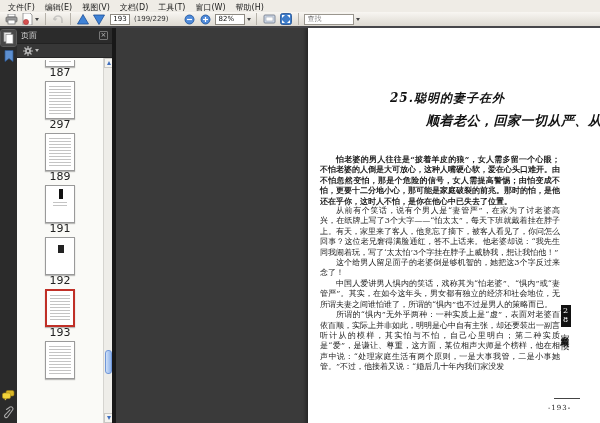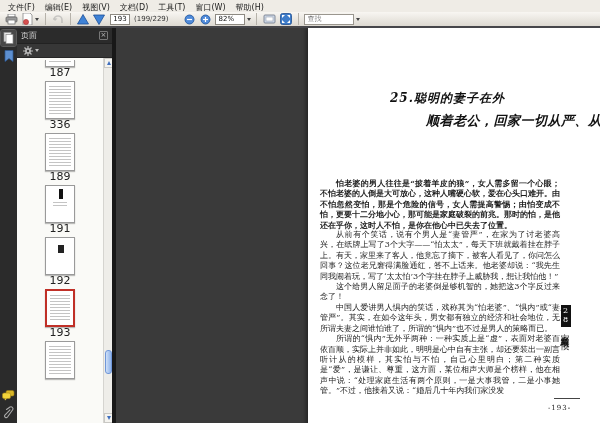--- a/index.html
+++ b/index.html
@@ -88,21 +88,21 @@
   .page { position:absolute; left:192px; top:0; width:420px; height:500px; background:#fff;
     box-shadow:-2px 0 4px rgba(0,0,0,.4); color:#1a1a1a; }
   .page-title1 { position:absolute; left:82px; top:62px; font-family:"DejaVu Serif","Liberation Serif",serif;
     font-weight:bold; font-style:italic; font-size:12px; letter-spacing:1px; color:#111; }
   .page-title2 { position:absolute; left:118px; top:84px; font-family:"DejaVu Serif","Liberation Serif",serif;
     font-weight:bold; font-style:italic; font-size:13px; letter-spacing:0.5px; color:#111; }
   .body-text { position:absolute; left:12px; top:126px; width:240px;
     font-family:"DejaVu Serif","Liberation Serif",serif; font-size:8px; line-height:10.4px;
     text-align:justify; color:#1c1c1c; }
   .body-text p { text-indent:2em; }
-  .body-text p.lead { font-weight:bold;margin-top:24px; }
+  .body-text p.lead { font-weight:bold; }
   .margin-title { position:absolute; left:250px; top:272px; writing-mode:vertical-rl; text-orientation:upright;
     font-family:"DejaVu Serif","Liberation Serif",serif; font-size:9px; letter-spacing:1.5px; color:#111; }
   .margin-title .hl { background:#111; color:#fff; padding:1px 0.5px; letter-spacing:0; font-size:8px; }
   .margin-rule { position:absolute; left:246px; top:370px; width:26px; height:1px; background:#444; }
   .page-num { position:absolute; left:240px; top:376px; font-size:7px; letter-spacing:1px; color:#222;
     font-family:"DejaVu Serif","Liberation Serif",serif; }
 </style>
 </head>
 <body>
 
@@ -283,21 +283,21 @@
             <div class="thumb-item">
               <div class="thumb v-partial">
                 <div class="lines"></div>
               </div>
               <div class="thumb-label">187</div>
             </div>
             <div class="thumb-item">
               <div class="thumb v-text">
                 <div class="lines"></div>
               </div>
-              <div class="thumb-label">336</div>
+              <div class="thumb-label">297</div>
             </div>
             <div class="thumb-item">
               <div class="thumb v-text">
                 <div class="lines"></div>
               </div>
               <div class="thumb-label">189</div>
             </div>
             <div class="thumb-item">
               <div class="thumb v-chapter">
                 <div class="lines"></div>

